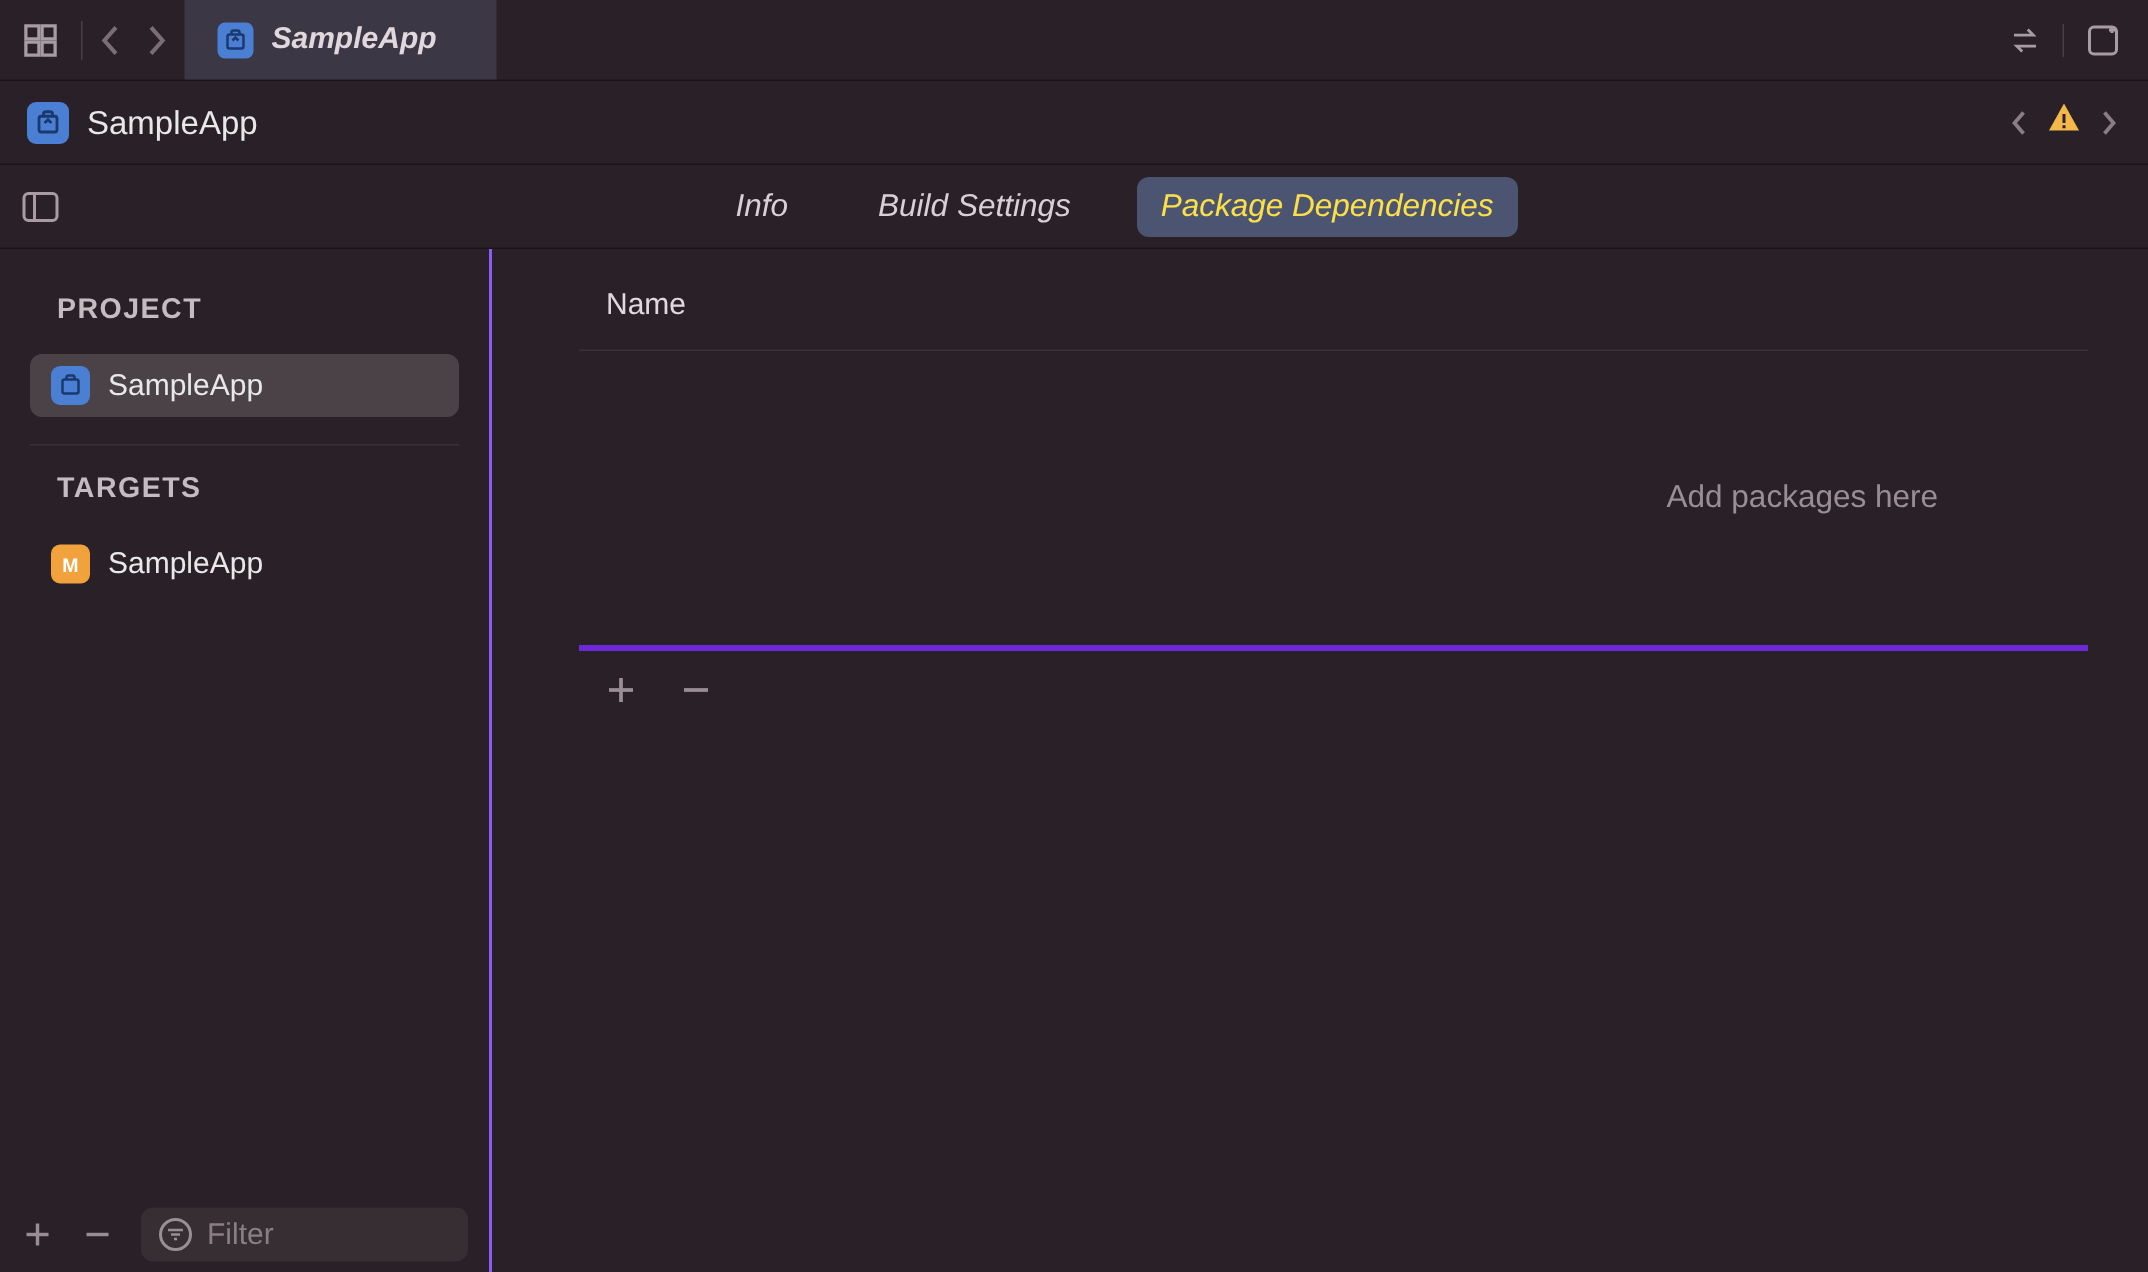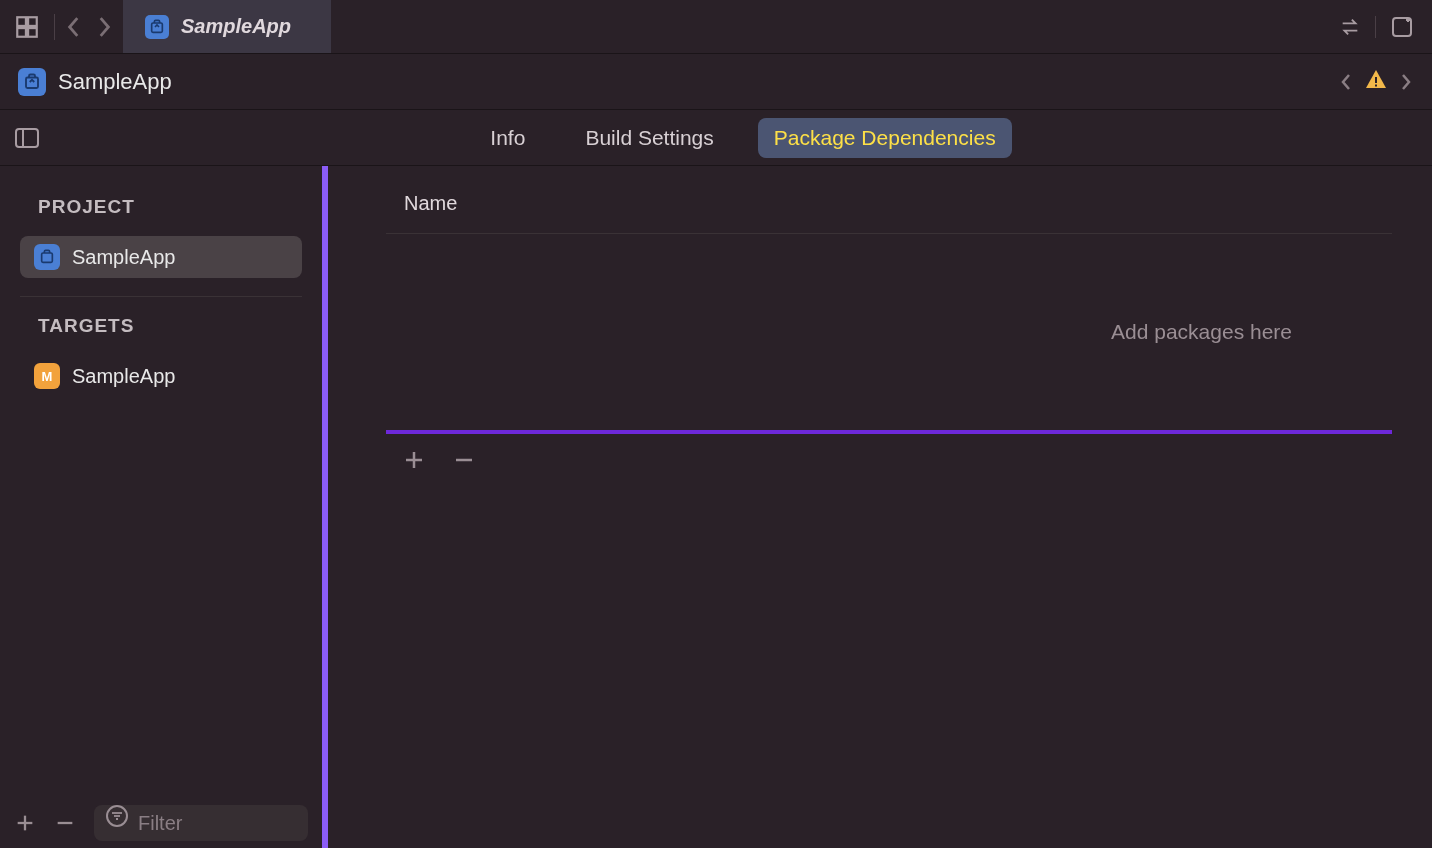--- a/index.html
+++ b/index.html
@@ -135,20 +135,21 @@
       align-items: center;
       justify-content: center;
       color: #a89ca2;
     }
     .editor-tabs {
       flex: 1;
       display: flex;
       align-items: center;
       justify-content: center;
       gap: 28px;
+      font-style: italic;
     }
     .editor-tab {
       font-size: 21px;
       color: #d8d0d4;
       padding: 8px 16px;
       border-radius: 8px;
     }
     .editor-tab.active {
       background: #4b5572;
       color: #fde047;
@@ -156,21 +157,21 @@
 
     
     .main-area {
       display: flex;
       height: calc(100% - 166px);
     }
 
     
     .sidebar {
       width: 328px;
-      border-right: 6px solid #8b5cf6;
+      border-right: 2px solid #8b5cf6;
       display: flex;
       flex-direction: column;
     }
     .sidebar-content {
       flex: 1;
       padding: 30px 20px 0 20px;
     }
     .section-header {
       font-size: 19px;
       font-weight: 700;
@@ -233,20 +234,21 @@
       color: #9a8e94;
       display: flex;
       align-items: center;
     }
     .filter-box {
       flex: 1;
       background: #362e32;
       border-radius: 8px;
       height: 36px;
       display: flex;
+      align-items: center;
       padding: 0 12px;
       gap: 10px;
     }
     .filter-icon-circle {
       width: 22px;
       height: 22px;
       border: 2px solid #9a8e94;
       border-radius: 50%;
       display: flex;
       align-items: center;

